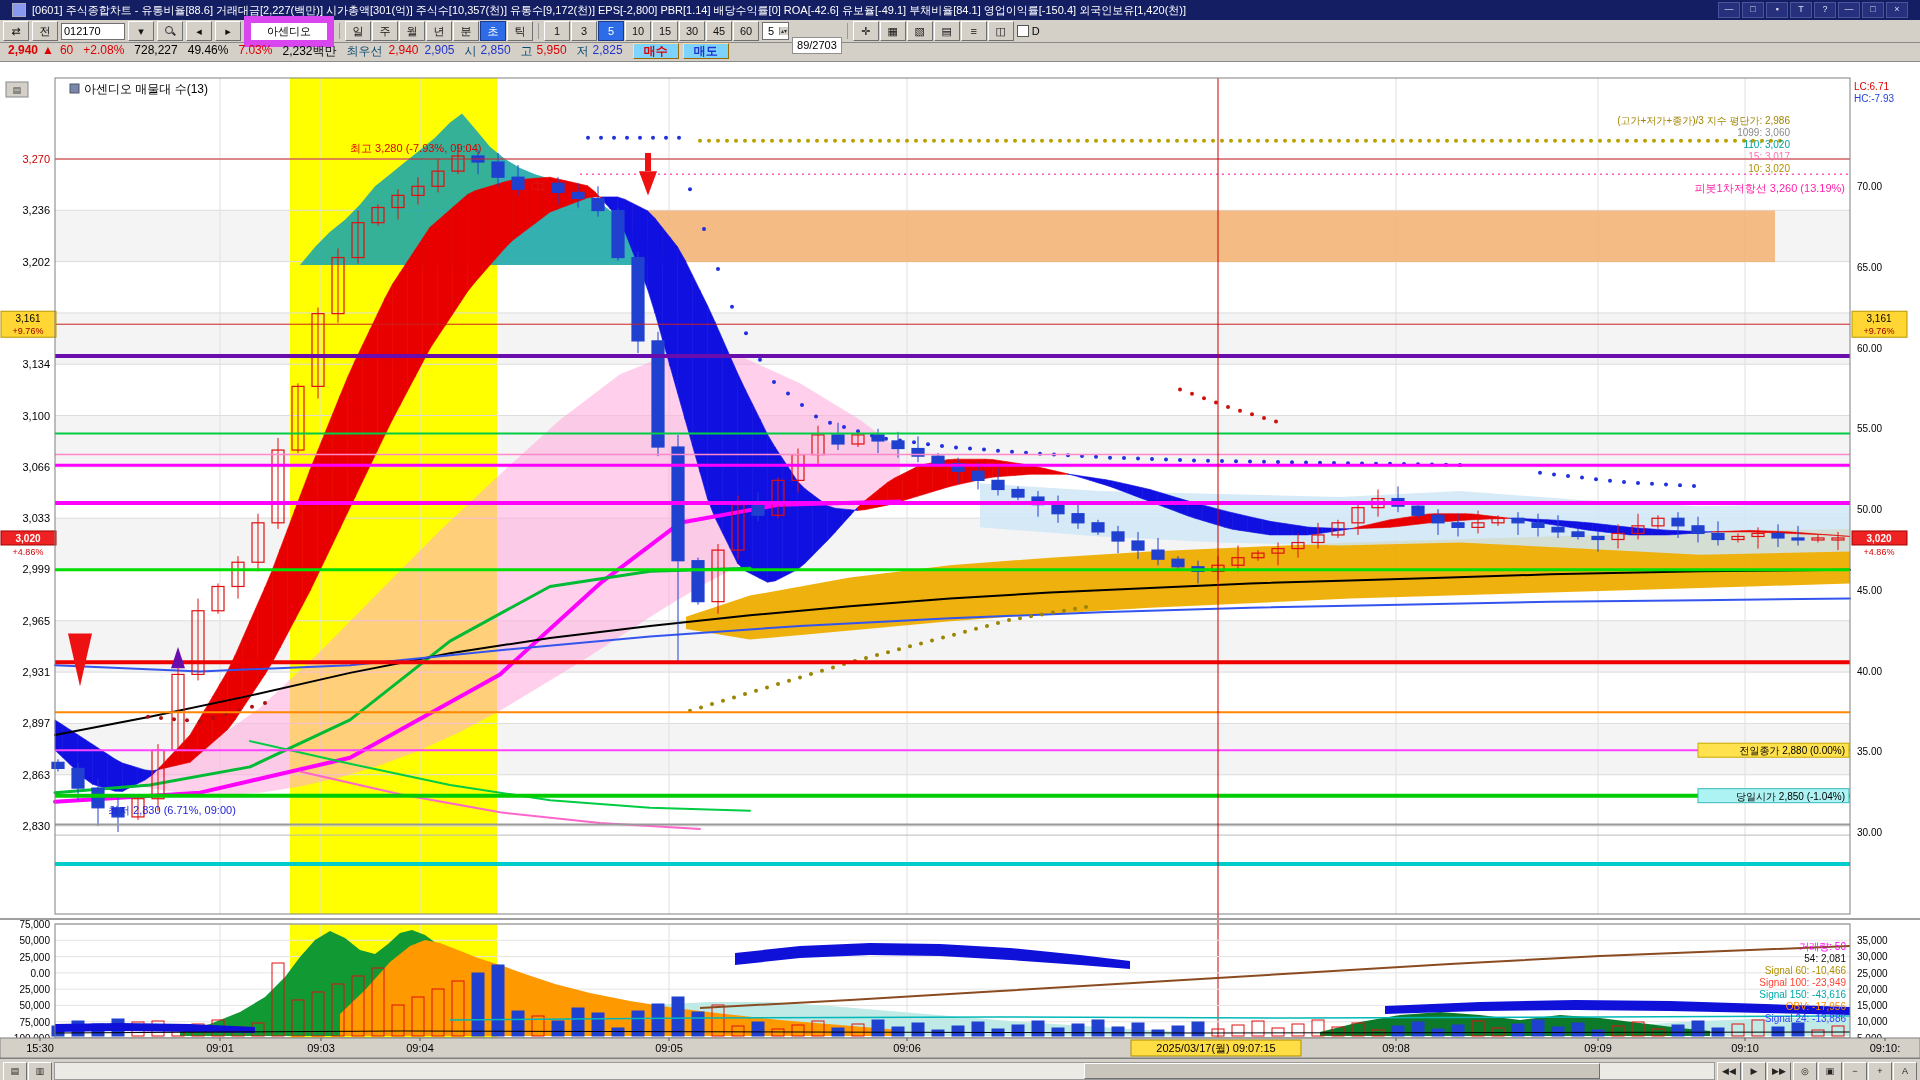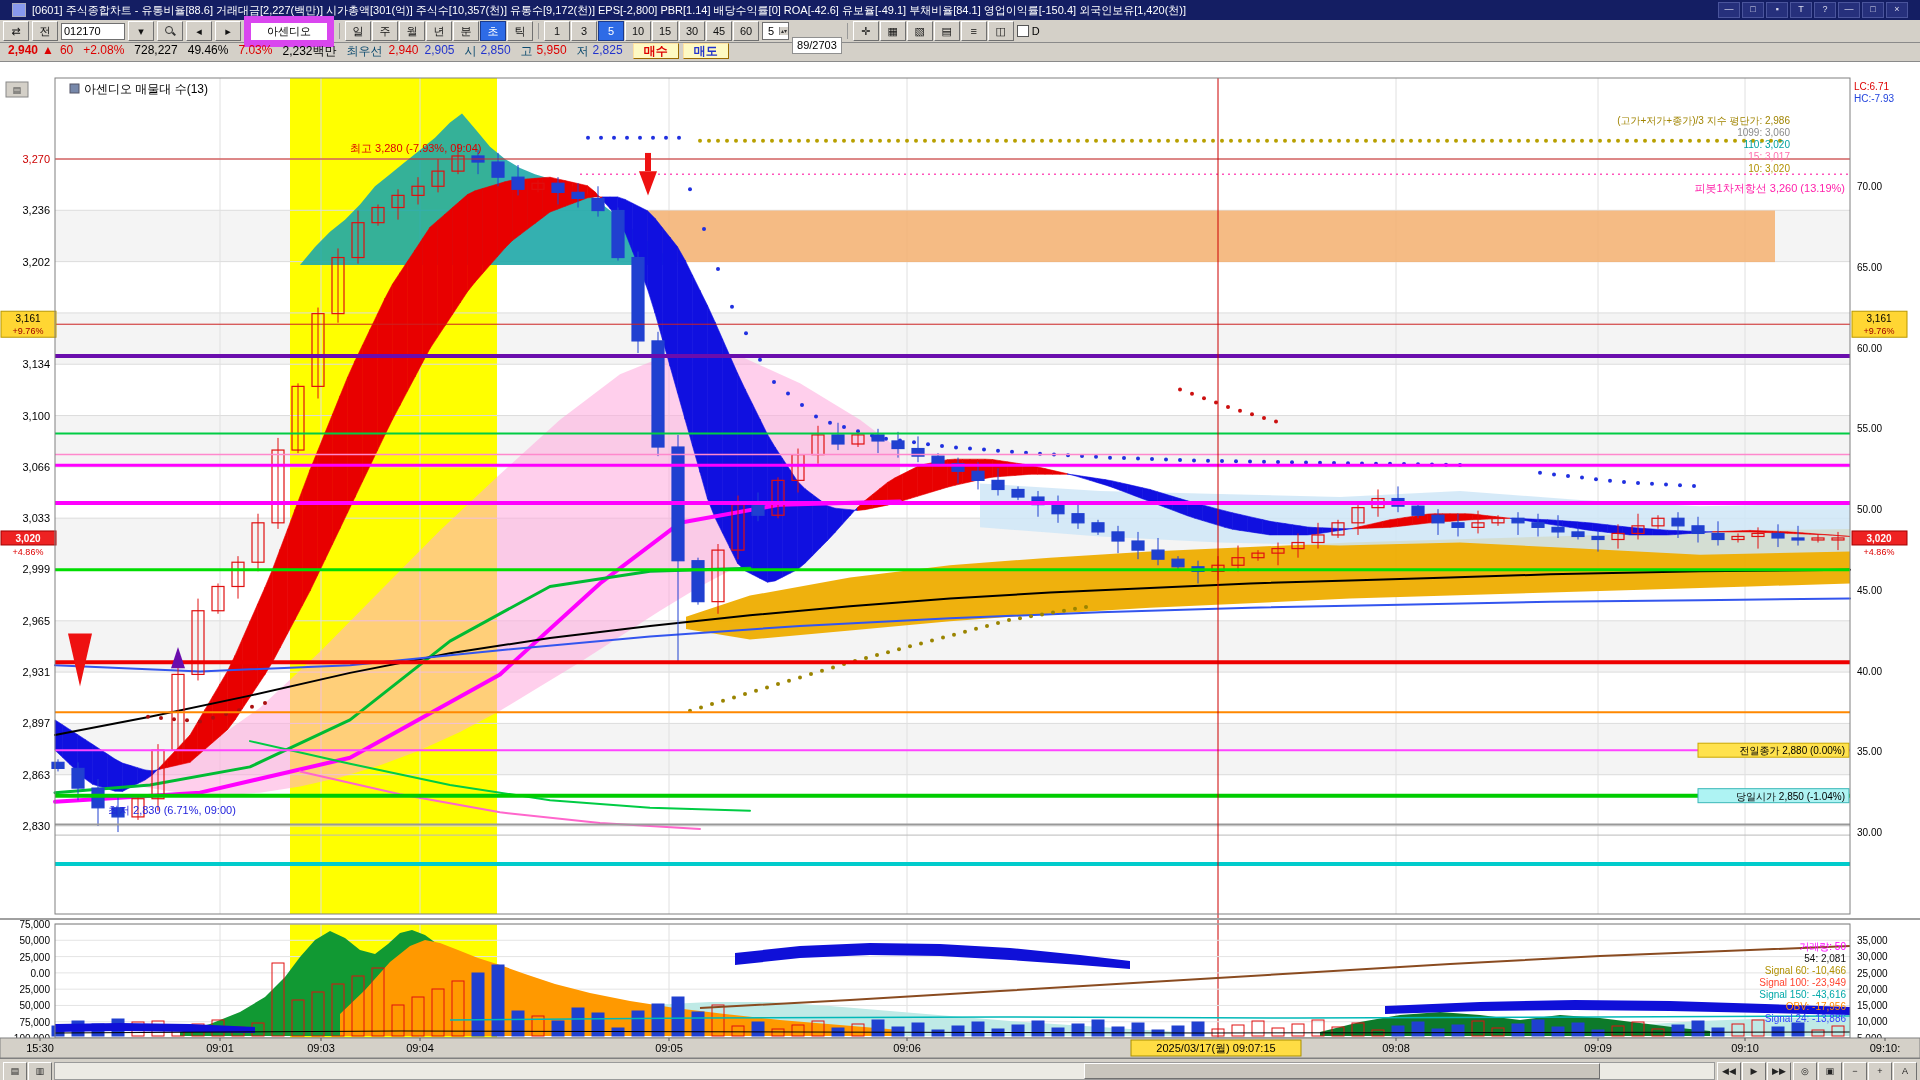--- a/index.html
+++ b/index.html
@@ -30,21 +30,21 @@
   .spin{display:flex;border:1px solid #707070;background:#fff;height:16px;align-items:center;}
   .spin .val{width:16px;text-align:center;}
   .spin .arr{display:flex;flex-direction:column;font-size:6px;line-height:6px;color:#333;background:#d4d0c8;
     border-left:1px solid #888;padding:1px;}
   .cb{width:10px;height:10px;border:1px solid #555;background:#fff;display:inline-block;}
   .counter{border:1px solid #909090;background:#fff;padding:0 4px;height:15px;line-height:15px;margin-top:28px;}
   .infobar{height:18px;display:flex;align-items:flex-start;gap:10px;font-size:12px;padding:0 8px;
     background:#d4d0c8;border-bottom:1px solid #8a8a8a;}
   .red{color:#dd0000;} .blue{color:#2233cc;} .bold{font-weight:bold;}
   .lbl{color:#0c4a6e;}
-  .trade-btn{background:#fef9c3;border:1px solid;border-color:#ffe0a0 #9a6a00 #9a6a00 #ffe0a0;
+  .trade-btn{background:#7dd3fc;border:1px solid;border-color:#ffe0a0 #9a6a00 #9a6a00 #ffe0a0;
     font-weight:bold;height:16px;padding:0 10px;font-size:12px;line-height:14px;}
   svg{display:block;}
   .scrollrow{height:24px;background:#d4d0c8;display:flex;align-items:center;gap:2px;
     padding:0 3px;border-top:1px solid #808080;font-size:10px;}
   .sb-btn{min-width:18px;height:17px;background:#d4d0c8;border:1px solid;
     border-color:#fff #707070 #707070 #fff;font-size:9px;display:flex;align-items:center;
     justify-content:center;padding:0 2px;color:#222;}
   .sb-track{flex:1;height:16px;background:#eceae4;border:1px solid #9a9a9a;position:relative;}
   .sb-thumb{position:absolute;left:62%;width:31%;top:0;height:14px;background:#c9c5bd;
     border:1px solid;border-color:#fff #707070 #707070 #fff;}

